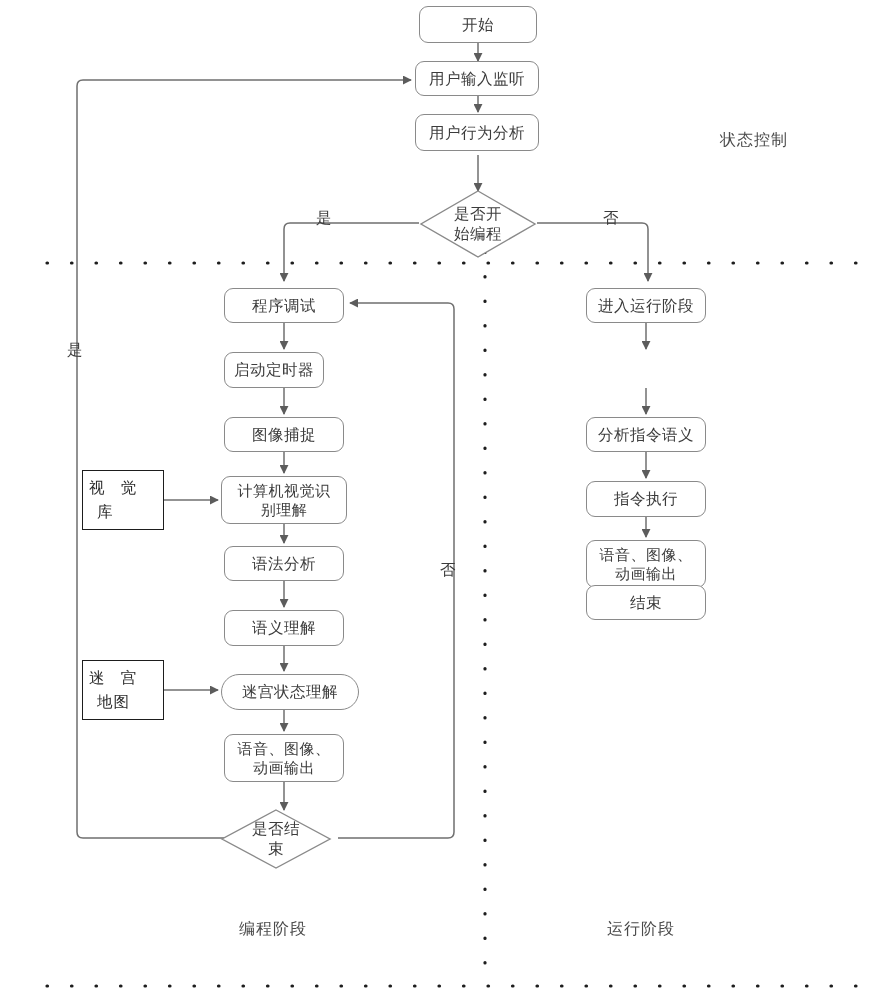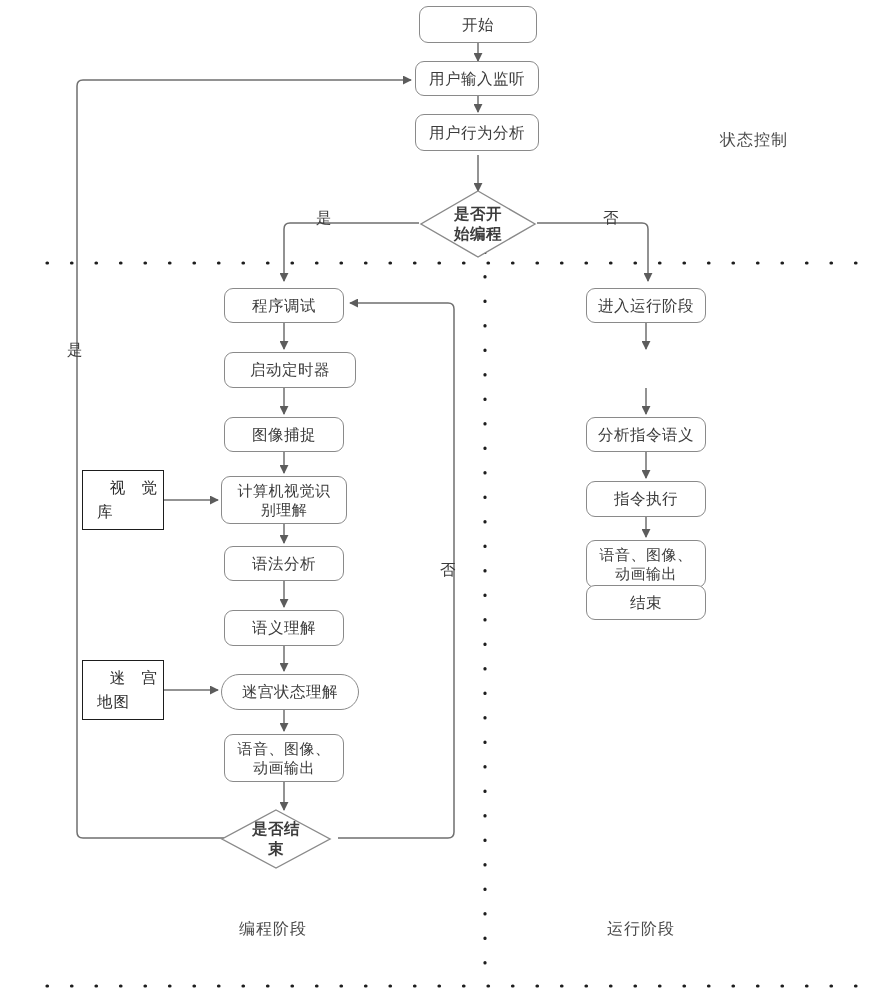--- a/index.html
+++ b/index.html
@@ -44,21 +44,21 @@
   }
   .node.two-line {
     line-height: 19px;
     font-size: 15px;
   }
   .store {
     position: absolute;
     box-sizing: border-box;
     display: flex;
     flex-direction: column;
-    align-items: flex-end;
+    align-items: flex-start;
     justify-content: center;
     text-align: center;
     color: #2b2b2b;
     background: #ffffff;
     border: 1.8px solid #1d1d1d;
     border-radius: 0;
     font-size: 15.5px;
     line-height: 24px;
     z-index: 3;
   }
@@ -80,21 +80,20 @@
     width: 100%;
     height: 100%;
     display: flex;
     align-items: center;
     justify-content: center;
     text-align: center;
     color: #3c3c3c;
     font-size: 15.5px;
     line-height: 20px;
     letter-spacing: 0.5px;
-    font-weight: bold;
   }
   .edge-label {
     position: absolute;
     color: #3c3c3c;
     font-size: 15.5px;
     letter-spacing: 0.5px;
     z-index: 4;
     background: transparent;
   }
   .zone-label {
@@ -186,21 +185,21 @@
   </div>
 
   <div class="edge-label" style="left:275px; top:208px;"><span>是</span></div>
 
   <div class="edge-label" style="left:562px; top:208px;"><span>否</span></div>
 
   <div class="node" style="left:183px; top:288px; width:120px; height:35px;">
     <span>程序调试</span>
   </div>
 
-  <div class="node" style="left:183px; top:352px; width:132px; height:36px;">
+  <div class="node" style="left:183px; top:352px; width:100px; height:36px;">
     <span>启动定时器</span>
   </div>
 
   <div class="node" style="left:183px; top:417px; width:120px; height:35px;">
     <span>图像捕捉</span>
   </div>
 
   <div class="node two-line" style="left:180px; top:476px; width:126px; height:48px;">
     <div>
       <div>计算机视觉识</div>

